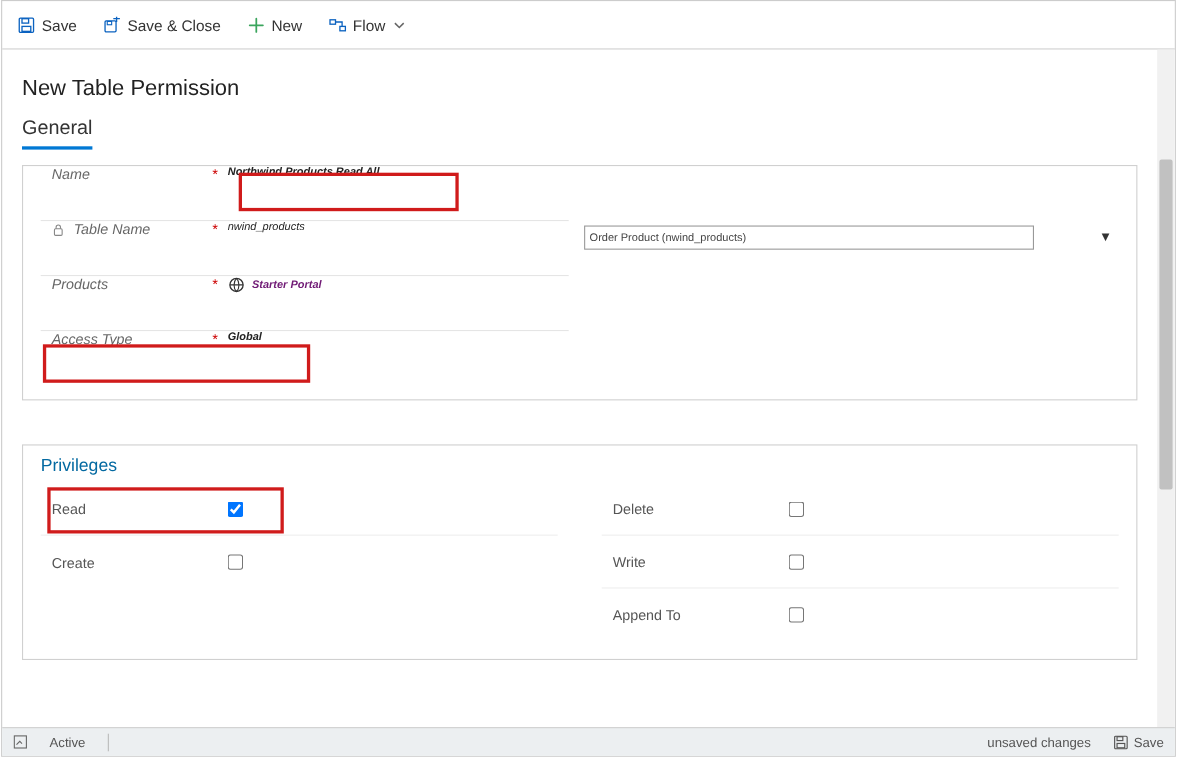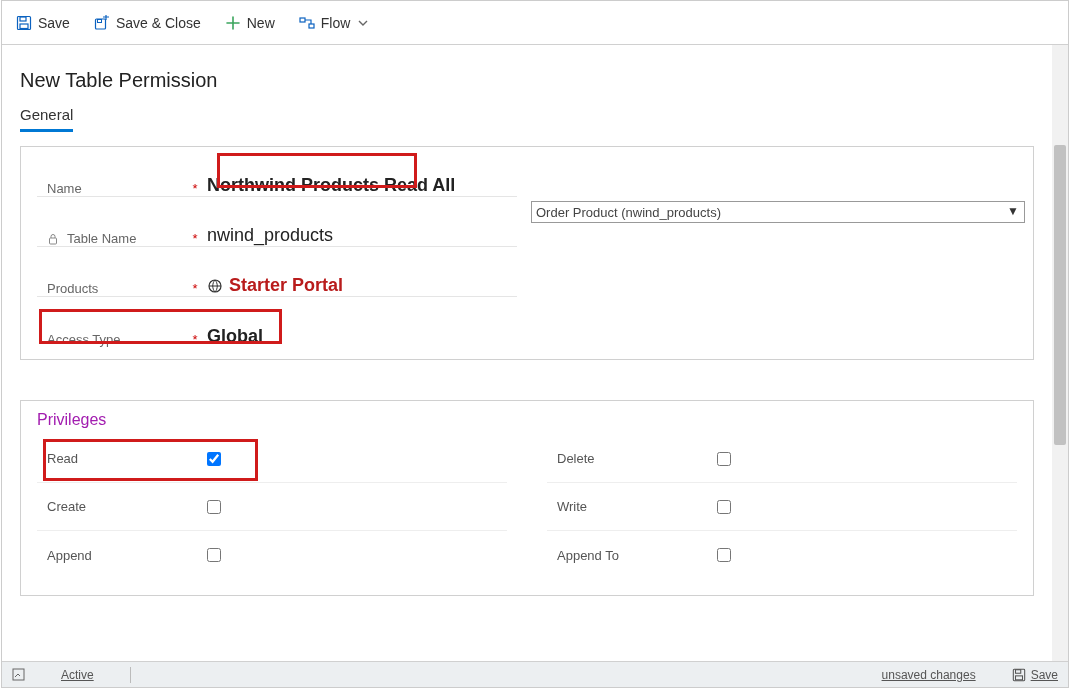--- a/index.html
+++ b/index.html
@@ -69,93 +69,93 @@
 
   .page-title {
     font-size: 20px;
     font-weight: 400;
     color: #222;
     margin: 18px 0 10px 0;
   }
   .tabstrip { border-bottom: none; }
   .tab {
     display: inline-block;
-    font-size: 15px;
+    font-size: 18px;
     color: #333;
     padding: 4px 0 6px 0;
     border-bottom: 3px solid #0078d4;
     font-weight: 400;
   }
 
   .panel {
     border: 1px solid #d0d0d0;
     margin-top: 14px;
     padding: 0;
   }
   .panel-body { padding: 0 16px 12px 16px; }
   .section-title {
     font-size: 16px;
-    color: #a21caf;
+    color: #0369a1;
     padding: 10px 16px 6px 16px;
   }
 
   .twocol {
     display: flex;
     gap: 14px;
   }
   .colL { flex: 0 0 480px; }
   .colR { flex: 1; padding-top: 0; }
 
   .field-row {
     display: flex;
-    align-items: flex-end;
+    align-items: flex-start;
     border-bottom: 1px solid #e5e5e5;
     height: 50px;
+    font-style: italic;
   }
   .field-row.noborder { border-bottom: none; }
   .field-label {
     width: 150px;
     color: #666;
     font-size: 13px;
     display: flex;
     align-items: center;
     gap: 6px;
     padding-left: 10px;
   }
   .req {
     width: 16px; text-align: center;
     color: #c00; font-size: 13px;
   }
   .field-value {
     flex: 1;
-    font-size: 18px;
+    font-size: 10px;
     color: #222;
     display: flex;
     align-items: center;
     gap: 6px;
     padding-left: 4px;
-    margin-top: 10px;
   }
   .field-value.bold { font-weight: 600; }
-  .link-value { color: #b91c1c; font-weight: 600; cursor: pointer; }
+  .link-value { color: #701a75; font-weight: 600; cursor: pointer; }
   .lock-icon { color: #888; margin-right:2px; }
 
   .redbox {
     position: absolute;
     border: 3px solid #d01b1b;
     pointer-events: none;
   }
 
   .select-wrap {
     position: relative;
   }
   select.tbl-select {
-    width: 494px;
+    width: 409px;
     height: 22px;
-    font-size: 13px;
+    font-size: 10px;
     color: #444;
     border: 1px solid #999;
     background: #fff;
     padding: 1px 4px;
     appearance: none;
   }
   .select-caret {
     position: absolute;
     right: 6px; top: 3px;
     pointer-events: none;
@@ -189,22 +189,21 @@
   
   .footer {
     height: 26px;
     border-top: 1px solid #d0d0d0;
     background: #eceff1;
     display: flex;
     align-items: center;
     padding: 0 10px;
     font-size: 12px;
     color: #555;
-    gap: 36px;
-    text-decoration: underline;
+    gap: 20px;
   }
   .footer .spacer { flex: 1; }
   .footer .divider { width:1px; height:16px; background:#bbb; }
   .footer .ft-btn { display:flex; align-items:center; gap:5px; cursor:pointer; }
 
   
   svg { display:block; }
 </style>
 </head>
 <body>
@@ -329,24 +328,20 @@
         <div class="section-title">Privileges</div>
         <div class="panel-body">
           <div class="priv-grid">
             <div class="priv-col">
               <div class="priv-row">
                 <div class="priv-label">Read</div>
                 <input type="checkbox" class="priv-check" checked="" style="">
               </div>
               <div class="priv-row">
                 <div class="priv-label">Create</div>
-                <input type="checkbox" class="priv-check" style="">
-              </div>
-              <div class="priv-row">
-                <div class="priv-label">Append</div>
                 <input type="checkbox" class="priv-check" style="">
               </div>
             </div>
             <div class="priv-col">
               <div class="priv-row">
                 <div class="priv-label">Delete</div>
                 <input type="checkbox" class="priv-check" style="">
               </div>
               <div class="priv-row">
                 <div class="priv-label">Write</div>

